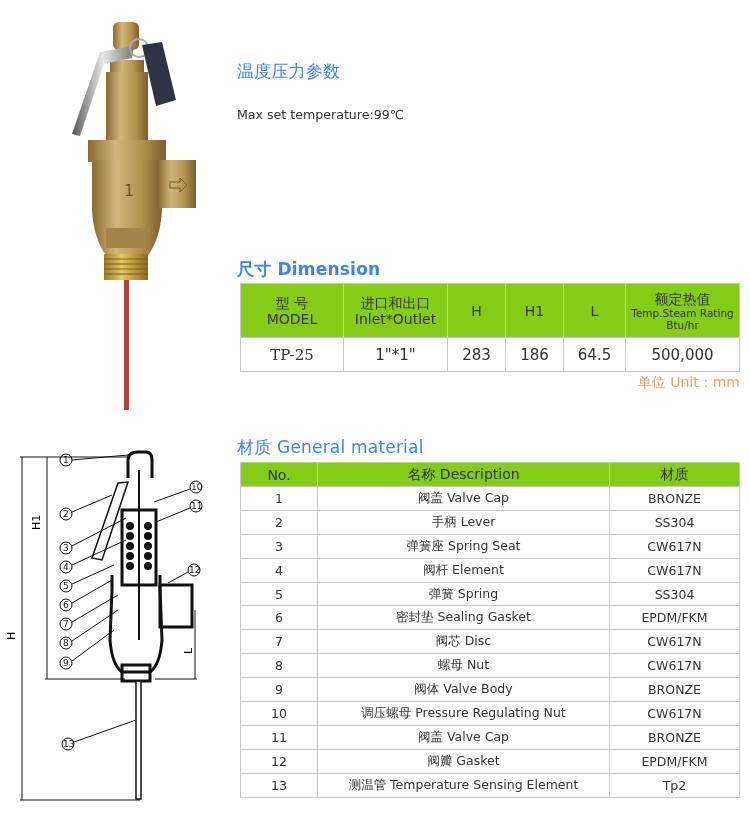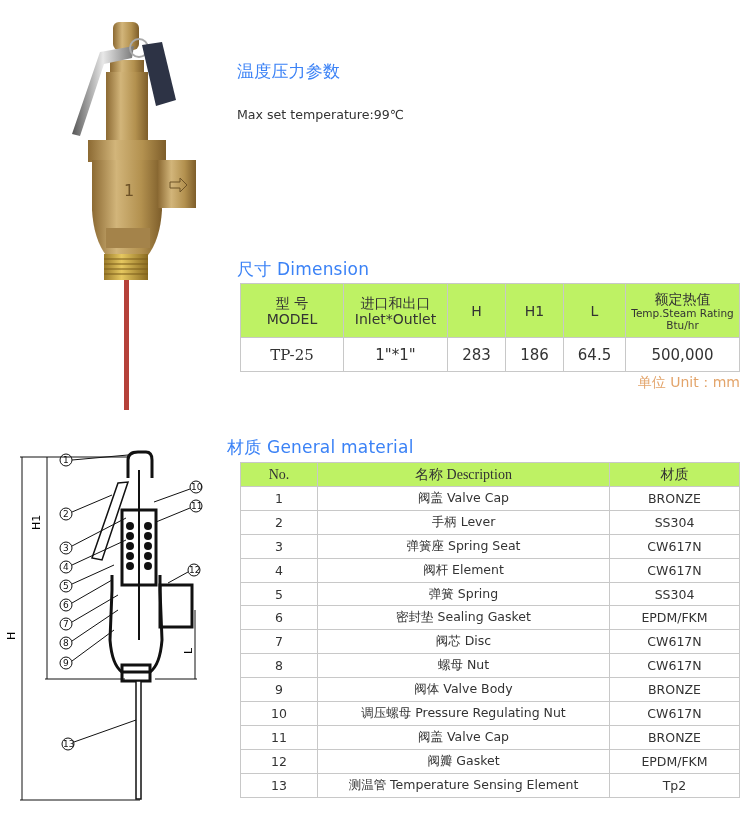--- a/index.html
+++ b/index.html
@@ -9,32 +9,32 @@
     .photo { position: absolute; left: 60px; top: 0; width: 160px; height: 420px; }
     .diagram { position: absolute; left: 0; top: 440px; width: 230px; height: 380px; }
 
     .section-title { position: absolute; font-size: 17px; color: #3b82f6; white-space: nowrap; letter-spacing: 0.2px; }
     .params { position: absolute; left: 237px; top: 95px; width: 505px; font-size: 12.6px; line-height: 15.5px; color: #333; }
     .params p { white-space: nowrap; }
     .params .gap { height: 12px; }
 
     table { border-collapse: collapse; position: absolute; }
     td, th { border: 1px solid #c8c8c8; text-align: center; vertical-align: middle; font-weight: normal; color: #333; }
-    thead th { background: #bef264; }
+    thead th { background: #84cc16; }
 
     .dim-table { left: 240px; top: 283px; width: 500px; }
     .dim-table th { height: 54px; font-size: 14px; line-height: 16px; }
     .dim-table th .small { font-size: 10.5px; line-height: 12px; display: block; }
     .dim-table th .zh { display: block; font-size: 14px; }
     .dim-table td { height: 34px; font-size: 15px; }
     .dim-table td.model { font-family: "DejaVu Serif", "Liberation Serif", serif; font-size: 15px; }
     .unit { position: absolute; right: 10px; top: 374px; font-size: 14px; color: #e3a46a; }
 
     .mat-table { left: 240px; top: 462px; width: 500px; }
-    .mat-table th { height: 24px; font-size: 14px; font-family: Liberation Serif, serif; }
+    .mat-table th { height: 24px; font-size: 14px; }
     .mat-table td { height: 23.9px; font-size: 12.5px; }
     .mat-table .c1 { width: 77px; }
     .mat-table .c3 { width: 130px; }
   </style>
 </head>
 <body>
 
 <div class="photo">
   <svg width="160" height="420" viewBox="0 0 160 420">
     <defs>
@@ -201,21 +201,21 @@
     </g>
   </svg>
 </div>
 
 <div class="section-title" style="left:237px; top:60px;">温度压力参数</div>
 <div class="params">
   <div class="gap"></div>
   <p>Max set temperature:99℃</p>
 </div>
 
-<div class="section-title" style="left:237px; top:258px;">尺寸 Dimension</div>
+<div class="section-title" style="left:237px; top:258px;font-weight:bold;">尺寸 Dimension</div>
 <table class="dim-table">
   <thead>
     <tr>
       <th style="width:103px;"><span class="zh">型 号</span><span>MODEL</span></th>
       <th style="width:104px;"><span class="zh">进口和出口</span><span>Inlet*Outlet</span></th>
       <th style="width:58px;">H</th>
       <th style="width:58px;">H1</th>
       <th style="width:62px;">L</th>
       <th>
           <span class="zh">额定热值</span>
@@ -230,21 +230,21 @@
       <td>1"*1"</td>
       <td>283</td>
       <td>186</td>
       <td>64.5</td>
       <td>500,000</td>
     </tr>
   </tbody>
 </table>
 <div class="unit">单位 Unit：mm</div>
 
-<div class="section-title" style="left:227px; top:436px;">材质 General material</div>
+<div class="section-title" style="left:237px; top:436px;">材质 General material</div>
 <table class="mat-table">
   <thead>
     <tr>
       <th class="c1">No.</th>
       <th>名称 Description</th>
       <th class="c3">材质</th>
     </tr>
   </thead>
   <tbody>
     <tr>

